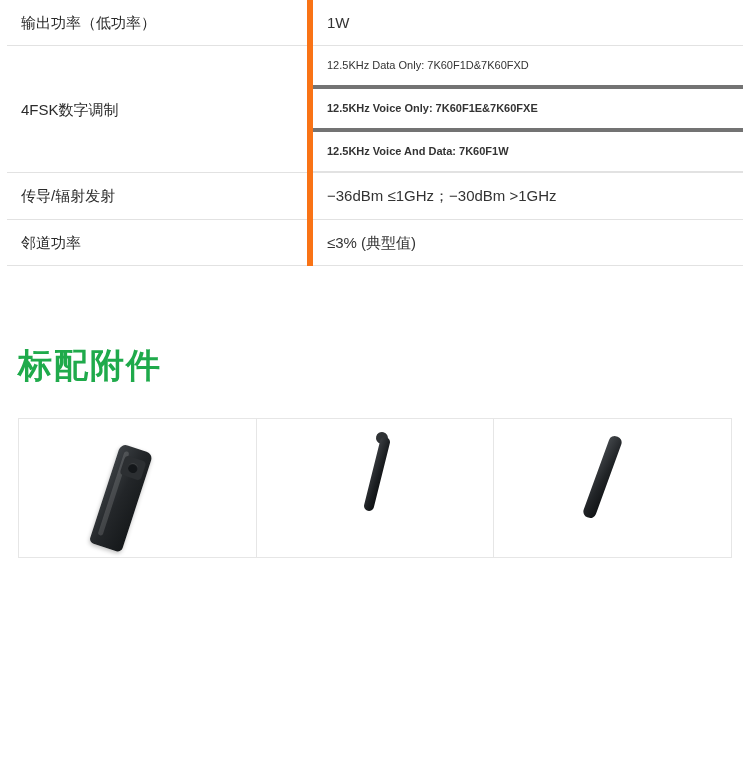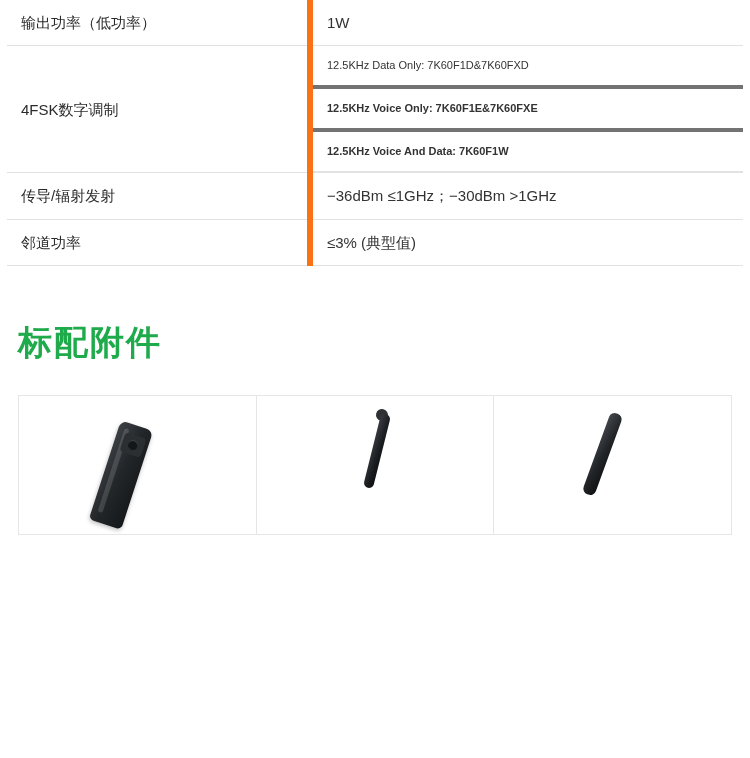--- a/index.html
+++ b/index.html
@@ -61,21 +61,21 @@
   }
   .first-row td {
     border-top: 0;
   }
   .spec-table tr:first-child td {
     border-top: 0;
   }
 
   
   .section-title {
-    margin: 56px 0 0 18px;
+    margin: 79px 0 0 18px;
     font-size: 34px;
     font-weight: bold;
     color: #1faa4b;
     letter-spacing: 2px;
     line-height: 1.2;
   }
 
   
   .accessories {
     margin: 32px auto 0 auto;

